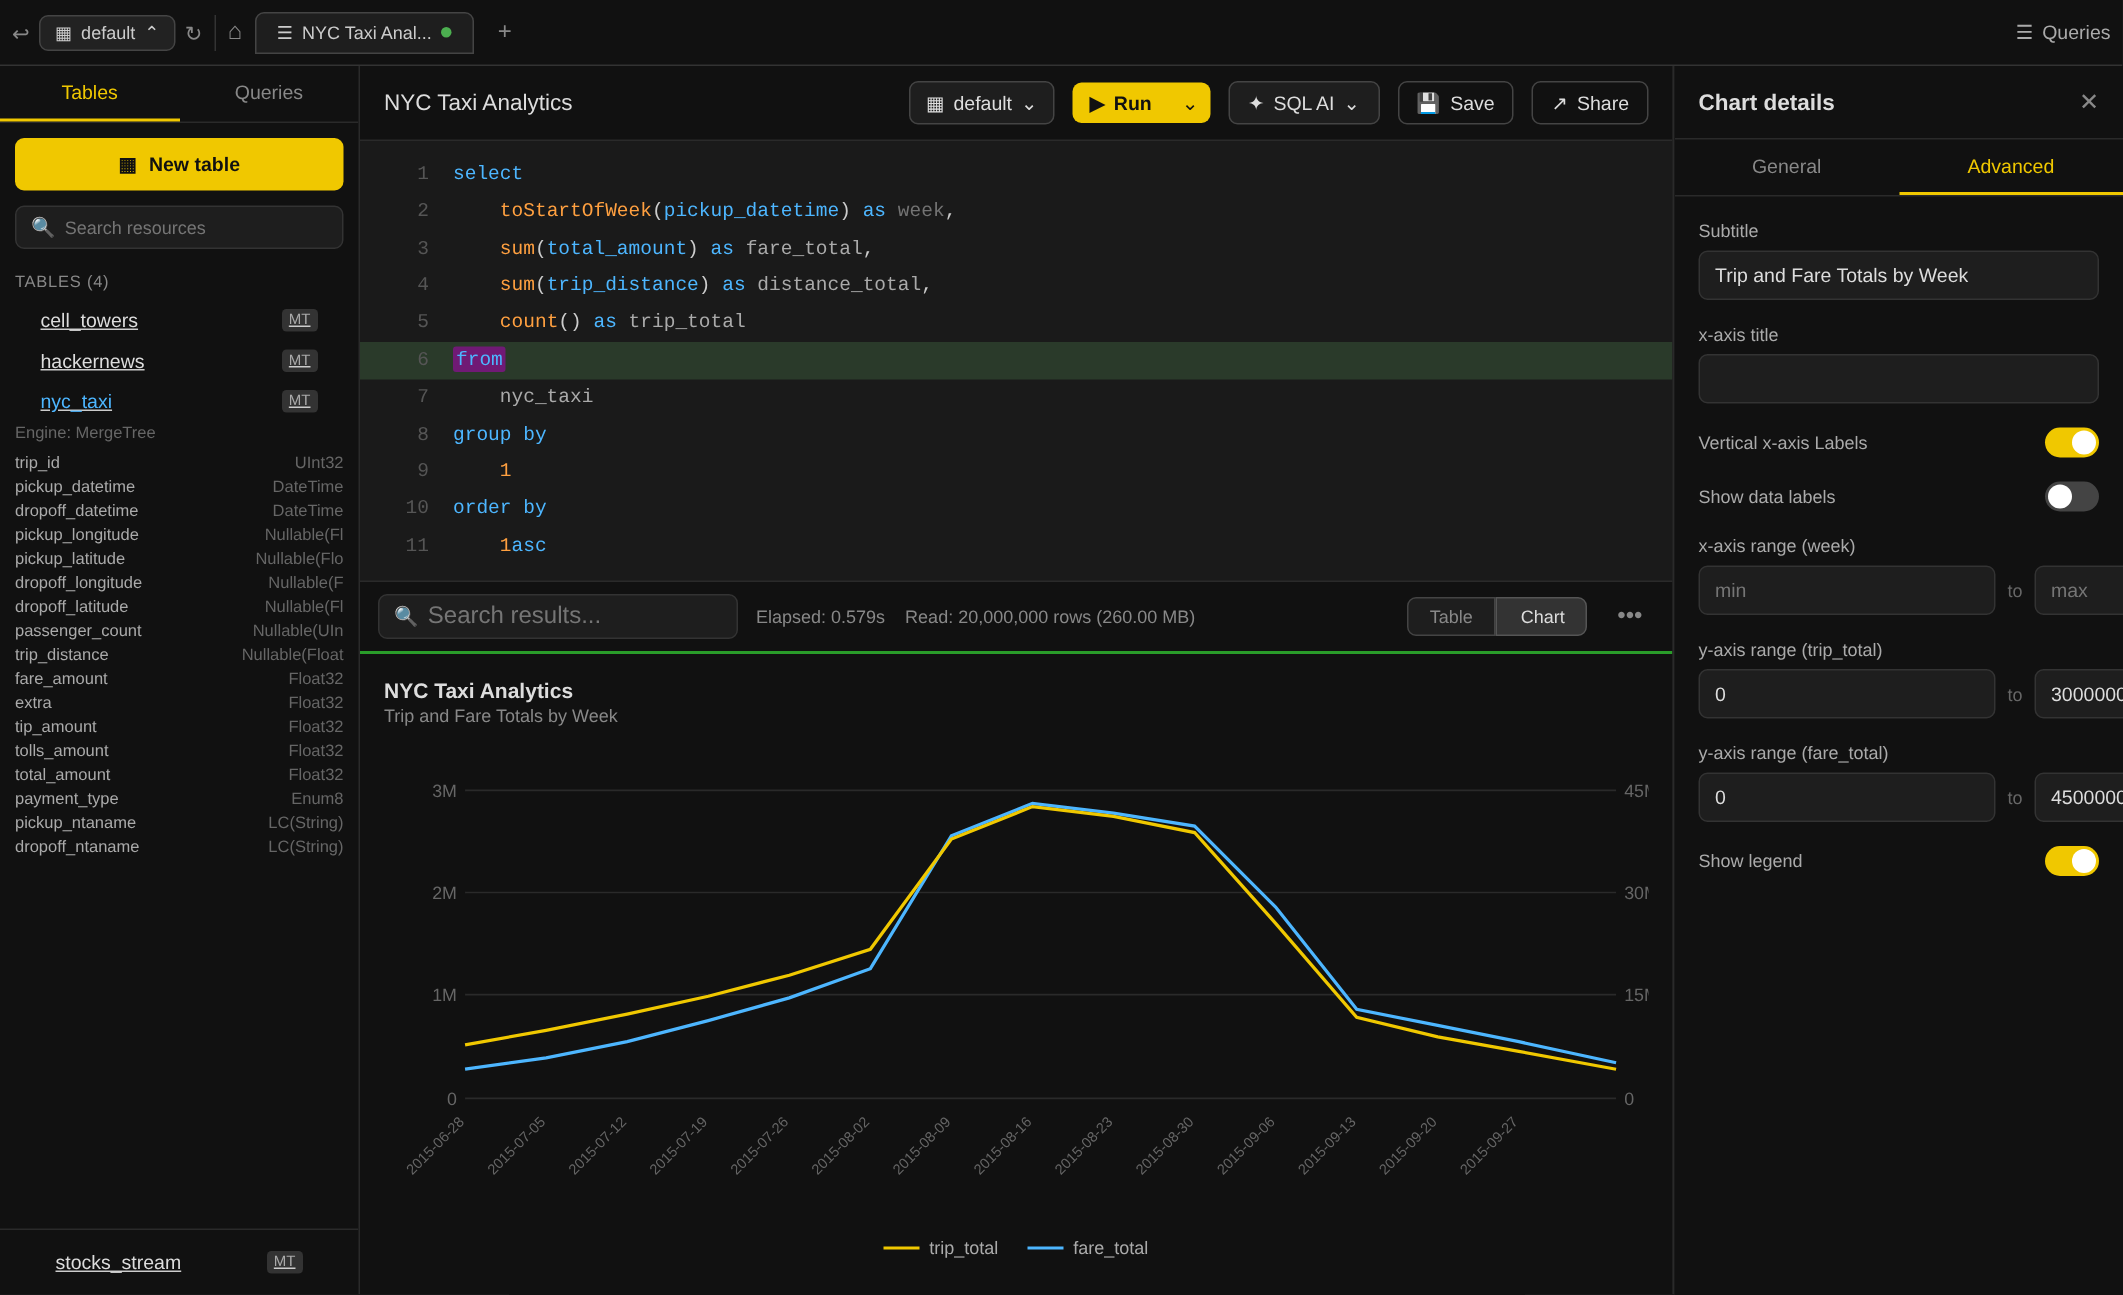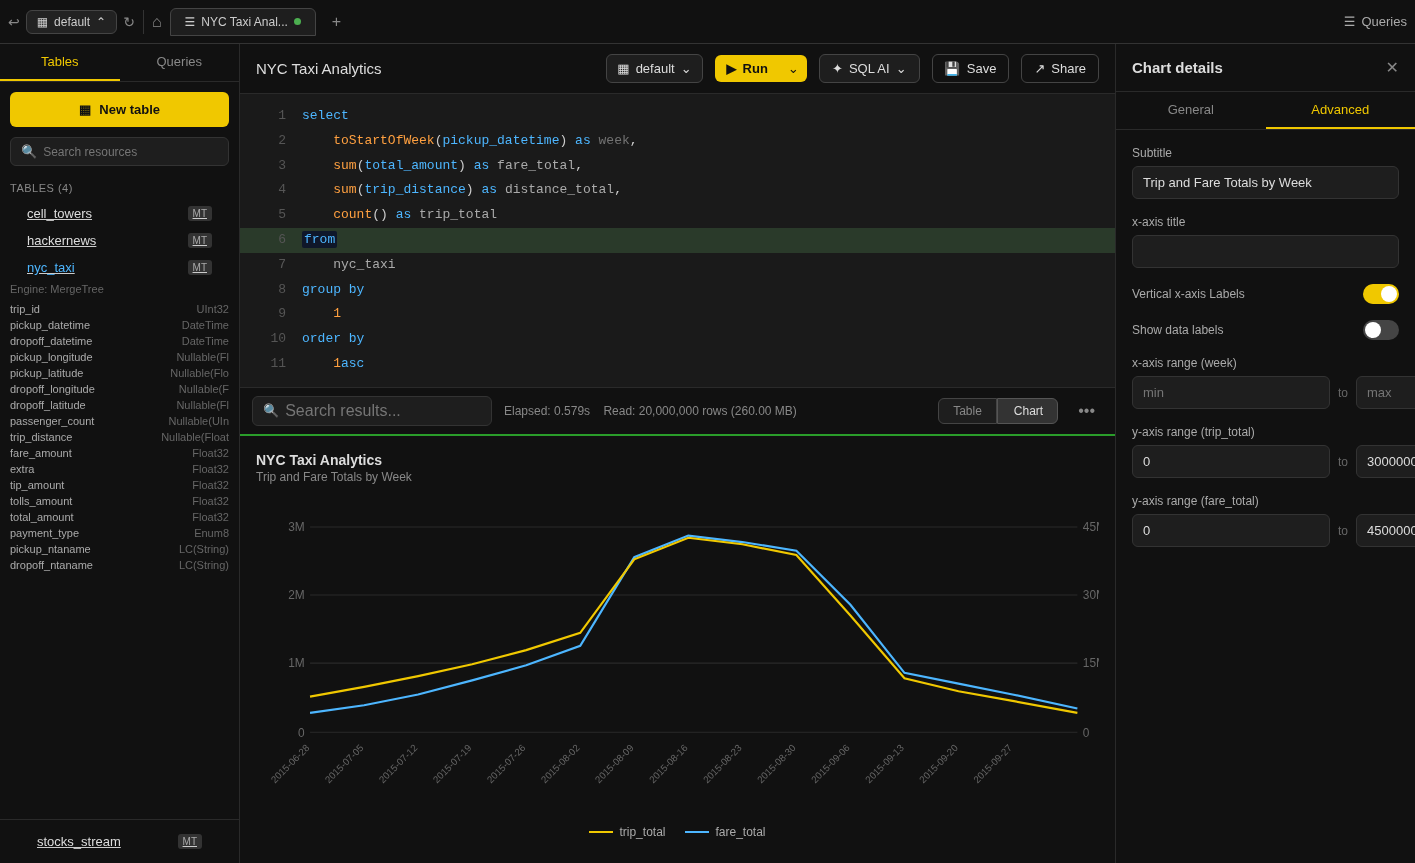--- a/index.html
+++ b/index.html
@@ -57,21 +57,21 @@
     .share-btn { display: flex; align-items: center; gap: 6px; background: none; border: 1px solid #444; border-radius: 6px; padding: 6px 12px; color: #ddd; font-size: 13px; cursor: pointer; }
 
     
     .code-editor { padding: 10px 0; background: #1a1a1a; border-bottom: 1px solid #2a2a2a; font-family: 'Courier New', monospace; font-size: 13px; }
     .code-line { display: flex; align-items: flex-start; padding: 2px 16px; line-height: 1.6; }
     .line-num { color: #555; width: 30px; text-align: right; margin-right: 16px; user-select: none; flex-shrink: 0; }
     .kw { color: #4db6ff; }
     .fn { color: #ffa040; }
     .kw2 { color: #4db6ff; }
     .highlight-line { background: #2a3a2a; }
-    .selected-word { background: #0f172a; border-radius: 2px; padding: 1px 2px; }
+    .selected-word { background: #701a75; border-radius: 2px; padding: 1px 2px; }
 
     
     .results-bar { display: flex; align-items: center; padding: 8px 12px; background: #111; border-bottom: 2px solid #2a9d2a; gap: 12px; }
     .results-search { display: flex; align-items: center; gap: 6px; background: #1e1e1e; border: 1px solid #333; border-radius: 6px; padding: 5px 10px; flex: 0 0 240px; }
     .results-search input { background: none; border: none; color: #a3a3a3; font-size: 16px; width: 100%; outline: none; }
     .results-info { color: #888; font-size: 12px; flex: 1; }
     .view-toggle { display: flex; gap: 0; }
     .view-btn { padding: 5px 14px; background: #1e1e1e; border: 1px solid #444; color: #888; font-size: 12px; cursor: pointer; }
     .view-btn.active { background: #333; color: #ddd; border-color: #555; }
     .view-btn:first-child { border-radius: 6px 0 0 6px; }
@@ -452,15 +452,21 @@
 
       <div class="field-group">
         <label class="field-label">y-axis range (fare_total)</label>
         <div class="range-row">
           <input class="range-input" type="text" value="0" style="">
           <span class="range-to">to</span>
           <input class="range-input" type="text" value="45000000" style="">
         </div>
       </div>
 
+      <div class="toggle-row">
+        <span class="field-label">Show legend</span>
+        <div class="toggle">
+          <div class="toggle-knob"></div>
+        </div>
+      </div>
     </div>
   </div>
 </div>
 
 </body></html>

